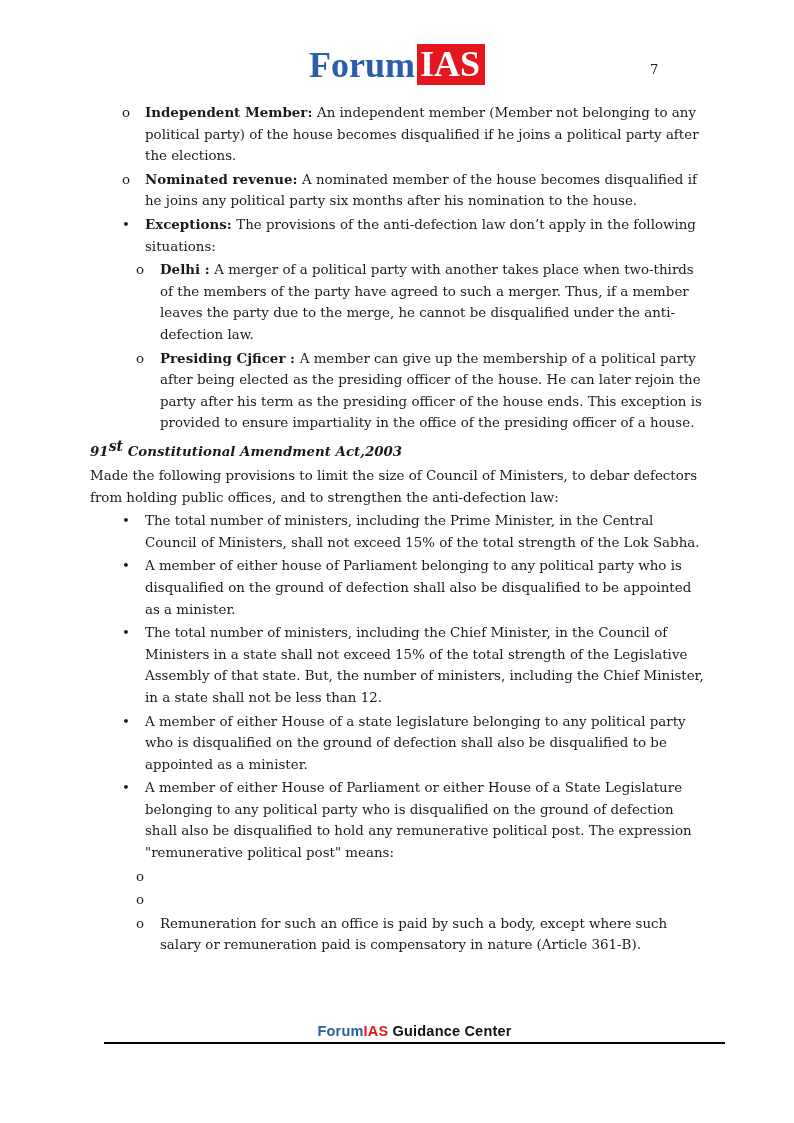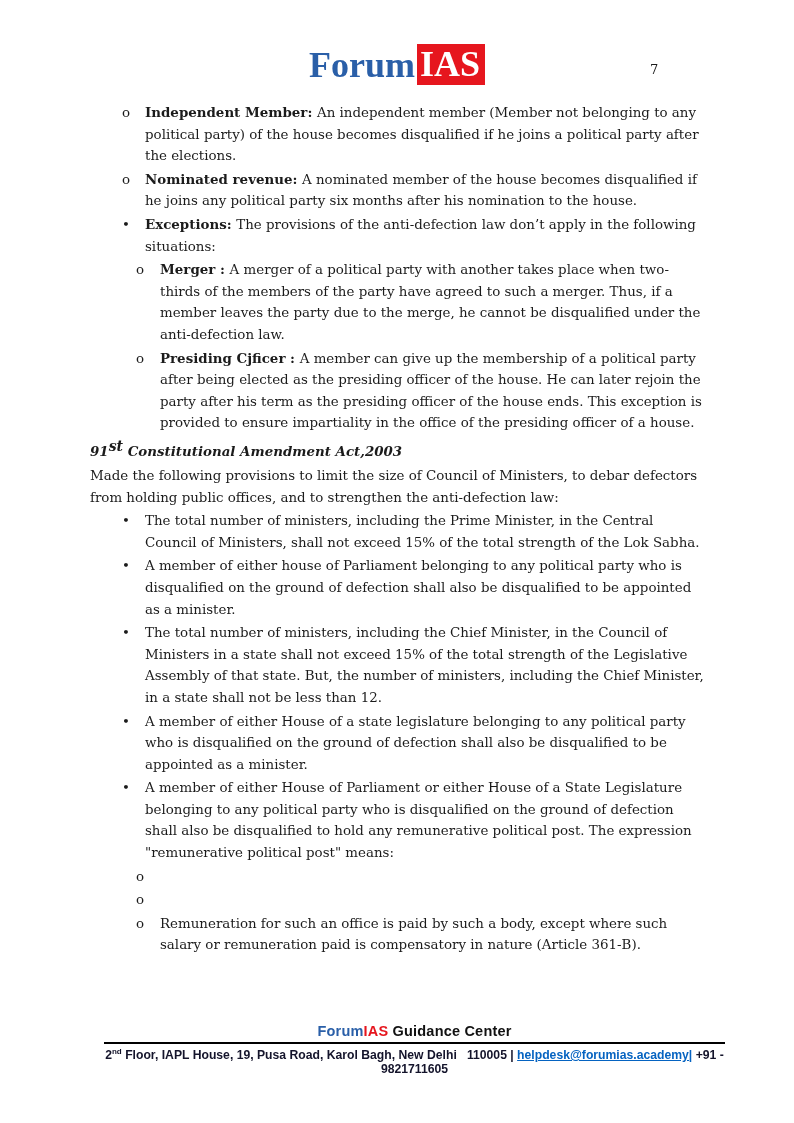--- a/index.html
+++ b/index.html
@@ -98,21 +98,21 @@
     <ul class="lvl1">
       <li>
         <span class="marker">•</span>
         <span class="li-text"><span class="lead">Exceptions: </span><span>The provisions of the anti-defection law don’t apply in the following situations:</span></span>
       </li>
     </ul>
 
     <ul class="lvl2">
       <li>
         <span class="marker">o</span>
-        <span class="li-text"><span class="lead">Merger : </span><span>A merger of a political party with another takes place when two-thirds of the members of the party have agreed to such a merger. Thus, if a member leaves the party due to the merge, he cannot be disqualified under the anti-defection law.</span></span>
+        <span class="li-text"><span class="lead">Delhi : </span><span>A merger of a political party with another takes place when two-thirds of the members of the party have agreed to such a merger. Thus, if a member leaves the party due to the merge, he cannot be disqualified under the anti-defection law.</span></span>
       </li>
       <li>
         <span class="marker">o</span>
         <span class="li-text"><span class="lead">Presiding Cjficer : </span><span>A member can give up the membership of a political party after being elected as the presiding officer of the house. He can later rejoin the party after his term as the presiding officer of the house ends. This exception is provided to ensure impartiality in the office of the presiding officer of a house.</span></span>
       </li>
     </ul>
 
     <h2 class="section-heading"><span>91</span><sup>st</sup><span> Constitutional Amendment Act,2003</span></h2>
 
     <p class="intro">Made the following provisions to limit the size of Council of Ministers, to debar defectors from holding public offices, and to strengthen the anti-defection law:</p>
@@ -151,16 +151,15 @@
         <span class="marker">o</span>
         <span class="li-text">Remuneration for such an office is paid by such a body, except where such salary or remuneration paid is compensatory in nature (Article 361-B).</span>
       </li>
     </ul>
 
   </div>
 
   <div class="footer">
     <div class="footer-title"><span class="f-forum">Forum</span><span class="f-ias">IAS</span><span> Guidance Center</span></div>
     <hr class="footer-rule">
-    <div class="address"><span>2</span><sup>nd</sup><span> Floor, IAPL House, 19, Pusa Road, Karol Bagh, New Delhi   110005 | </span><a href="#">helpdesk@forumias.academy|</a><span> +91 - 9821711605</span></div>
   </div>
 
 </div>
 
 </body></html>

